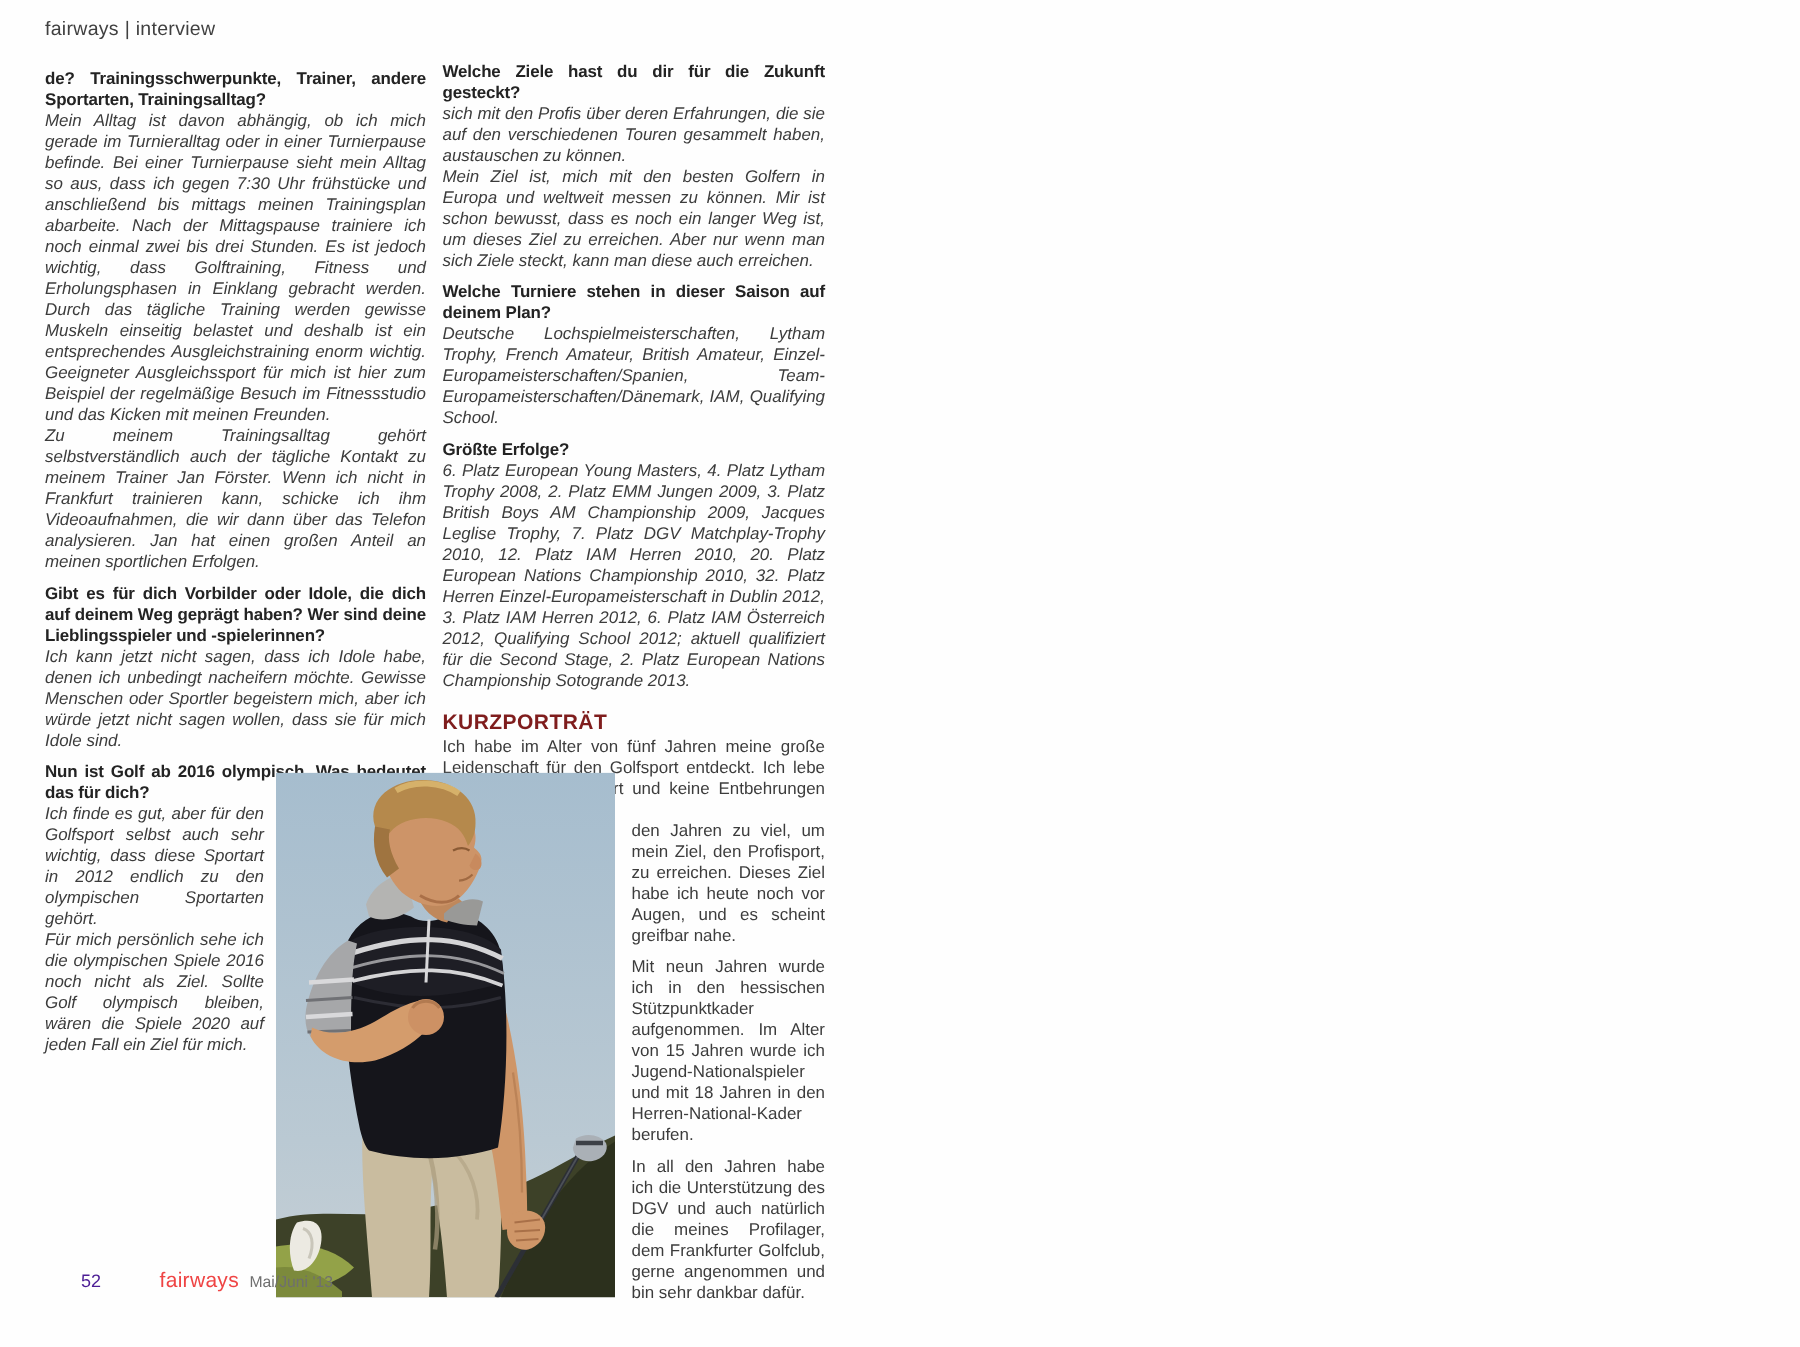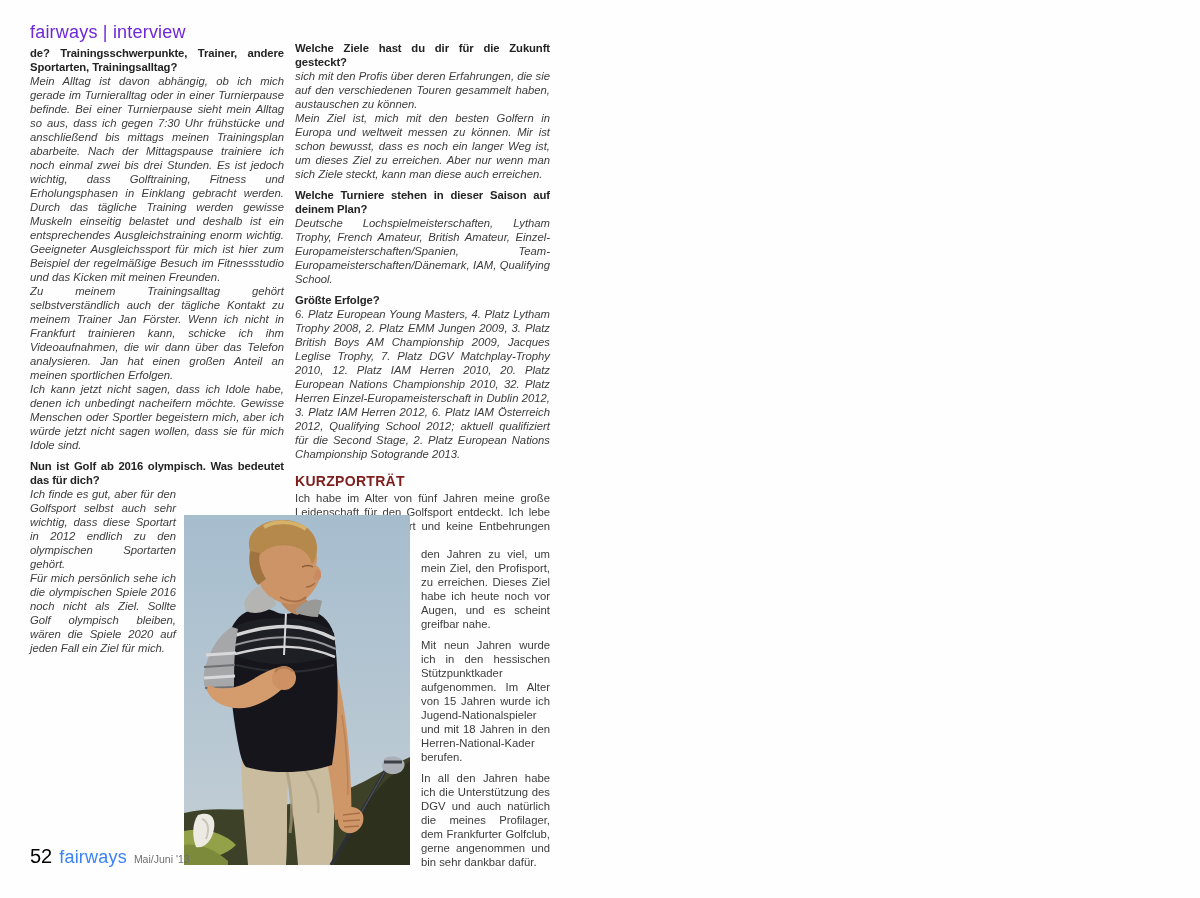--- a/index.html
+++ b/index.html
@@ -7,22 +7,22 @@
   body {
     background:#ffffff;
     font-family:"Liberation Sans", sans-serif;
     position:relative;
     overflow:hidden;
     color:#3c3c3c;
   }
   .page { position:absolute; inset:0; background:#fefefe; }
 
   .header {
-    position:absolute; left:30px; top:22px;
-    font-size:18px; color:#6d28d9; letter-spacing:.2px;
+    position:absolute; left:30px; top:11px;
+    font-size:13px; color:#404040; letter-spacing:.2px;
   }
 
   .col { position:absolute; }
   .col-left { left:30px; top:46px; width:254px; }
   .col-mid  { left:295px; top:41px; width:255px; }
 
   .blk {
     font-size:11.3px; line-height:14px;
     text-align:justify; color:#3c3c3c;
   }
@@ -42,38 +42,39 @@
   .photo {
     position:absolute; left:184px; top:515px; width:226px; height:350px;
     overflow:hidden;
   }
   .photo svg { display:block; }
 
   .footer {
     position:absolute; left:30px; top:845px;
     display:flex; align-items:baseline; gap:7px;
   }
-  .pagenum { font-size:20px; color:#000000; }
-  .mag { font-size:18px; color:#3b82f6; letter-spacing:.2px; }
+  .pagenum { font-size:12px; color:#4c1d95;margin-left:24px; }
+  .mag { font-size:14px; color:#ef4444; letter-spacing:.2px;margin-left:32px; }
   .issue { font-size:10.5px; color:#6f6f6f; }
 </style>
 </head>
 <body>
 
 <div class="page">
 
   <div class="header">
     <span>fairways | interview</span>
   </div>
 
   <div class="col col-left">
     <div class="full">
         <p class="blk heading">de? Trainingsschwerpunkte, Trainer, andere Sportarten, Trainingsalltag?</p>
         <p class="blk body">Mein Alltag ist davon abhängig, ob ich mich gerade im Turnieralltag oder in einer Turnierpause befinde. Bei einer Turnierpause sieht mein Alltag so aus, dass ich gegen 7:30 Uhr frühstücke und anschließend bis mittags meinen Trainingsplan abarbeite. Nach der Mittagspause trainiere ich noch einmal zwei bis drei Stunden. Es ist jedoch wichtig, dass Golftraining, Fitness und Erholungsphasen in Einklang gebracht werden. Durch das tägliche Training werden gewisse Muskeln einseitig belastet und deshalb ist ein entsprechendes Ausgleichstraining enorm wichtig. Geeigneter Ausgleichssport für mich ist hier zum Beispiel der regelmäßige Besuch im Fitnessstudio und das Kicken mit meinen Freunden.</p>
         <p class="blk body">Zu meinem Trainingsalltag gehört selbstverständlich auch der tägliche Kontakt zu meinem Trainer Jan Förster. Wenn ich nicht in Frankfurt trainieren kann, schicke ich ihm Videoaufnahmen, die wir dann über das Telefon analysieren. Jan hat einen großen Anteil an meinen sportlichen Erfolgen.</p>
+        <p class="blk heading">Gibt es für dich Vorbilder oder Idole, die dich auf deinem Weg geprägt haben? Wer sind deine Lieblingsspieler und -spielerinnen?</p>
         <p class="blk body">Ich kann jetzt nicht sagen, dass ich Idole habe, denen ich unbedingt nacheifern möchte. Gewisse Menschen oder Sportler begeistern mich, aber ich würde jetzt nicht sagen wollen, dass sie für mich Idole sind.</p>
         <p class="blk heading">Nun ist Golf ab 2016 olympisch. Was bedeutet das für dich?</p>
       </div>
     <div class="narrow narrow-left">
         <p class="blk body">Ich finde es gut, aber für den Golfsport selbst auch sehr wichtig, dass diese Sportart in 2012 endlich zu den olympischen Sportarten gehört.</p>
         <p class="blk body">Für mich persönlich sehe ich die olympischen Spiele 2016 noch nicht als Ziel. Sollte Golf olympisch bleiben, wären die Spiele 2020 auf jeden Fall ein Ziel für mich.</p>
       </div>
   </div>
 
   <div class="col col-mid">

